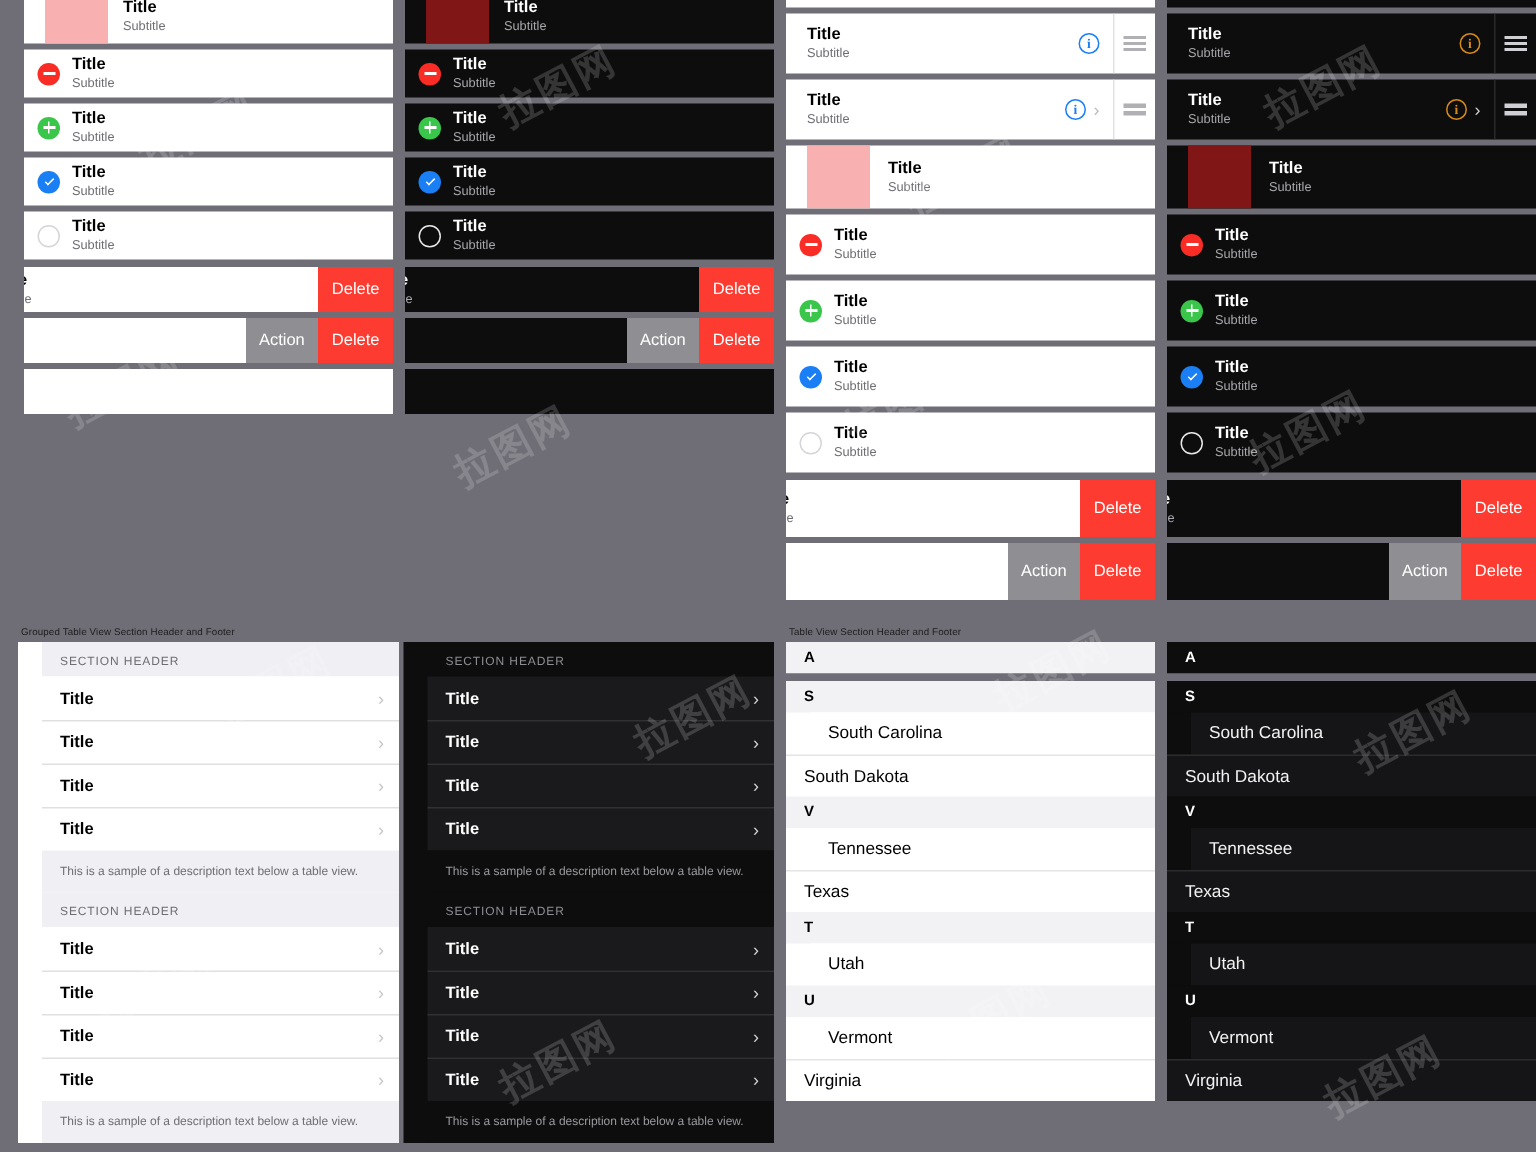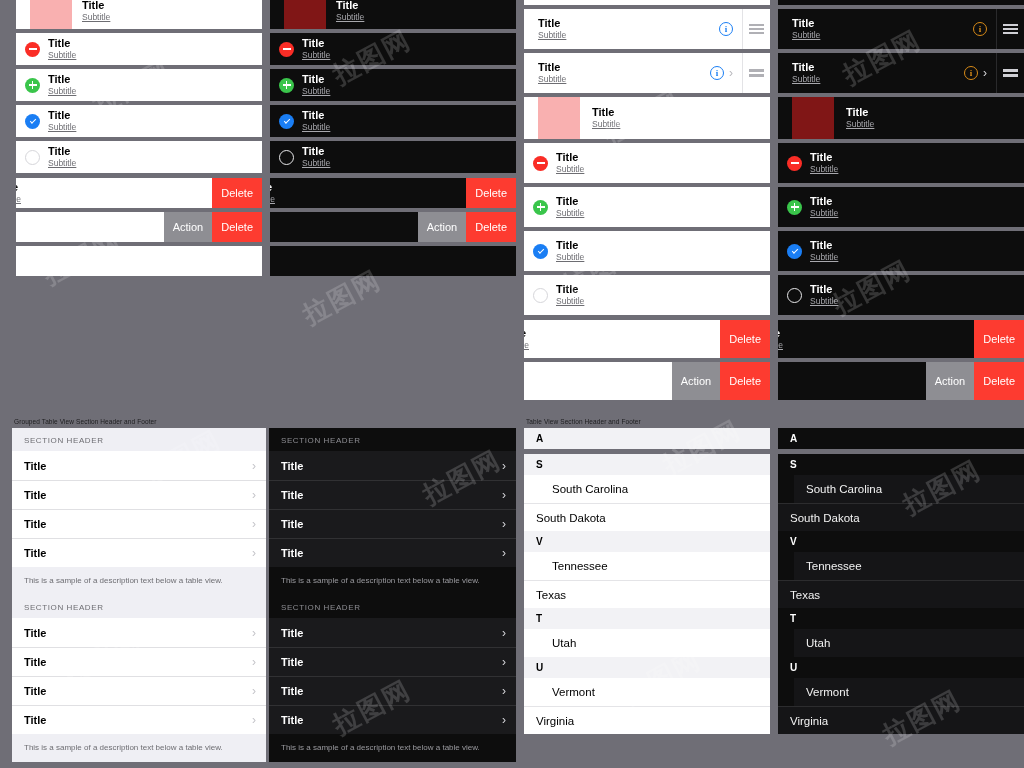--- a/index.html
+++ b/index.html
@@ -26,21 +26,21 @@
   .caption.dk{color:#f2f2f2;}
 
   
   .card{margin-bottom:4px;overflow:hidden;}
   .card.light{background:#ffffff;}
   .card.dark{background:#0d0d0d;}
 
   .row{display:flex;align-items:center;min-height:32px;position:relative;}
   .row .txtwrap{display:flex;flex-direction:column;justify-content:center;flex:1;min-width:0;}
   .ttl{font-size:11px;font-weight:700;line-height:13px;color:#000;}
-  .sub{font-size:8.5px;line-height:11px;color:#6d6d72;font-weight:400;text-decoration:underline;}
+  .sub{font-size:8.5px;line-height:11px;color:#6d6d72;font-weight:400;}
   .dark .ttl{color:#ffffff;}
   .dark .sub{color:#a8a8ad;}
 
   
   .badge{width:15px;height:15px;border-radius:50%;flex:0 0 15px;margin:0 8px 0 9px;
          display:flex;align-items:center;justify-content:center;position:relative;}
   .badge.minus{background:#fa2d26;}
   .badge.plus{background:#3ac54b;}
   .badge.check{background:#1a7ef4;}
   .badge.empty{background:transparent;border:1.3px solid #d6d6da;}
@@ -79,21 +79,21 @@
   .swipe.light .content{background:#ffffff;}
   .swipe.dark .content{background:#0d0d0d;}
   .btn{display:flex;align-items:center;justify-content:center;font-size:11px;color:#fff;
        padding:0 9px;min-width:46px;}
   .btn.del{background:#fd3b30;}
   .btn.act{background:#8e8e93;}
 
   .blank{height:30px;}
 
   
-  .group{overflow:hidden;}
+  .group{overflow:hidden;padding-left:16px;}
   .group.light{background:#ffffff;}
   .group.dark{background:#0d0d0d;}
   .sec-hdr{font-size:8px;letter-spacing:.6px;color:#6d6d72;padding:8px 12px 6px;}
   .group.light .sec-hdr{background:#efeff4;}
   .group.dark .sec-hdr{background:#0d0d0d;color:#8e8e93;}
   .g-row{display:flex;align-items:center;justify-content:space-between;height:29px;padding:0 10px 0 12px;
          border-top:1px solid #e0e0e3;}
   .group.light .g-row{background:#fff;}
   .group.dark .g-row{background:#1a1a1c;border-top-color:#313133;}
   .g-row .lbl{font-size:11px;font-weight:700;color:#000;}

